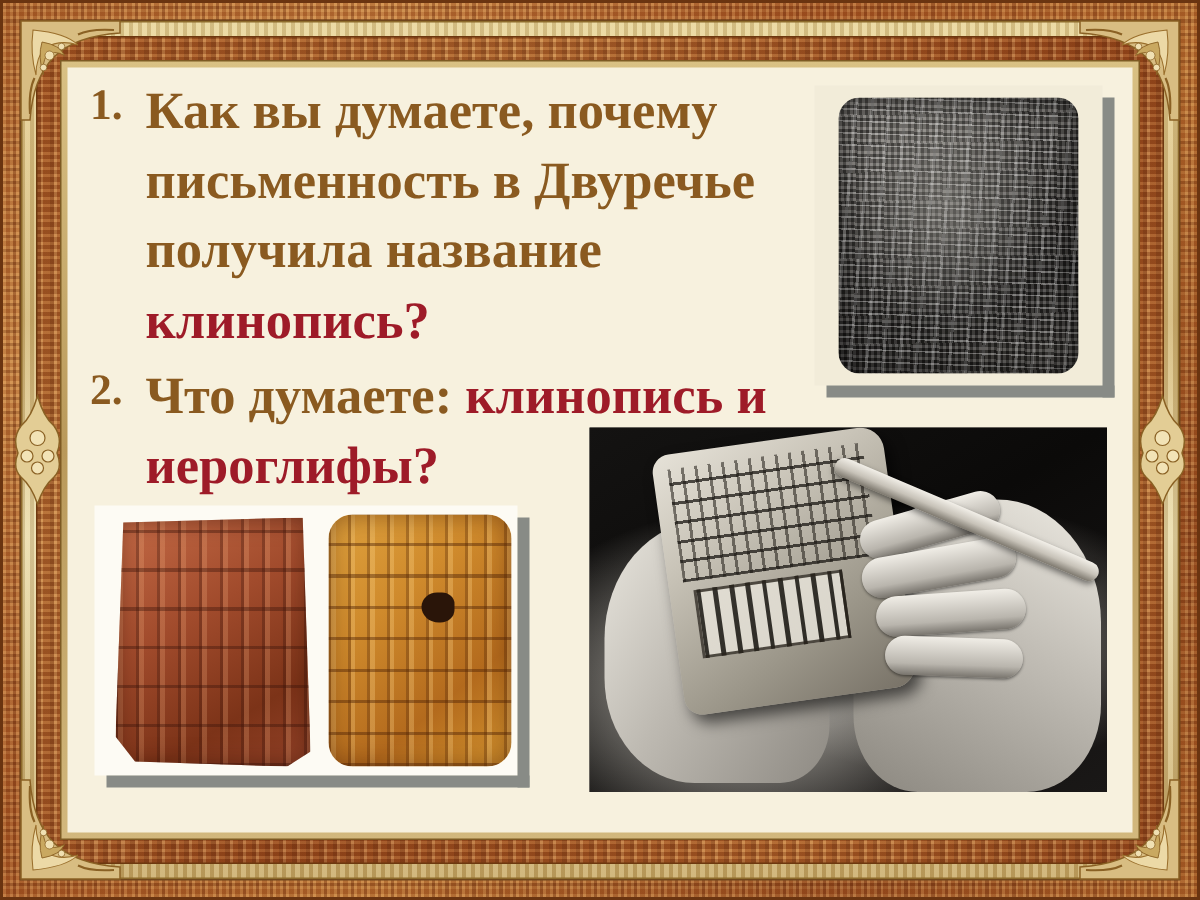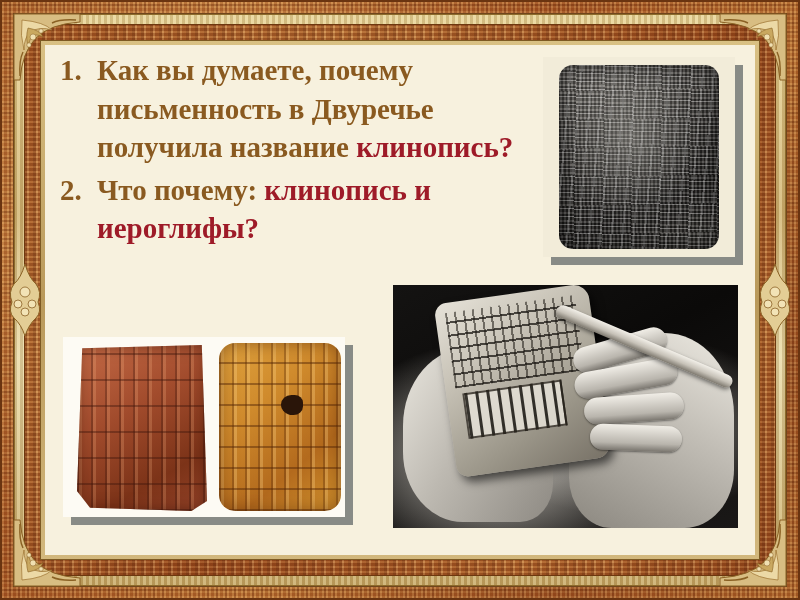--- a/index.html
+++ b/index.html
@@ -109,21 +109,21 @@
     font-size: 29px;
     font-weight: 700;
     color: #8a5a20;
     line-height: 1.33;
     text-align: left;
     padding-left: 3px;
     box-sizing: border-box;
   }
   .q-text {
     flex: 1 1 auto;
-    font-size: 29px;
+    font-size: 35px;
     font-weight: 700;
     line-height: 1.33;
     color: #8a5a20;
   }
   .q2 { margin-top: 4px; }
   .hl { color: #9e1b28; }
 
   
   .photo {
     position: absolute;
@@ -373,21 +373,21 @@
 
     <div class="questions">
 
       <div class="q-row">
         <div class="q-num">1.</div>
         <div class="q-text"><span>Как вы думаете, почему письменность в Двуречье получила название </span><span class="hl">клинопись?</span></div>
       </div>
 
       <div class="q-row q2">
         <div class="q-num">2.</div>
-        <div class="q-text"><span>Что почему: </span><span class="hl">клинопись и иероглифы?</span></div>
+        <div class="q-text"><span>Что думаете: </span><span class="hl">клинопись и иероглифы?</span></div>
       </div>
 
     </div>
 
     <div class="photo" id="photo-tablet-top">
       <div class="tablet-dark"></div>
       <div class="shadow-r"></div>
       <div class="shadow-b"></div>
     </div>
 

